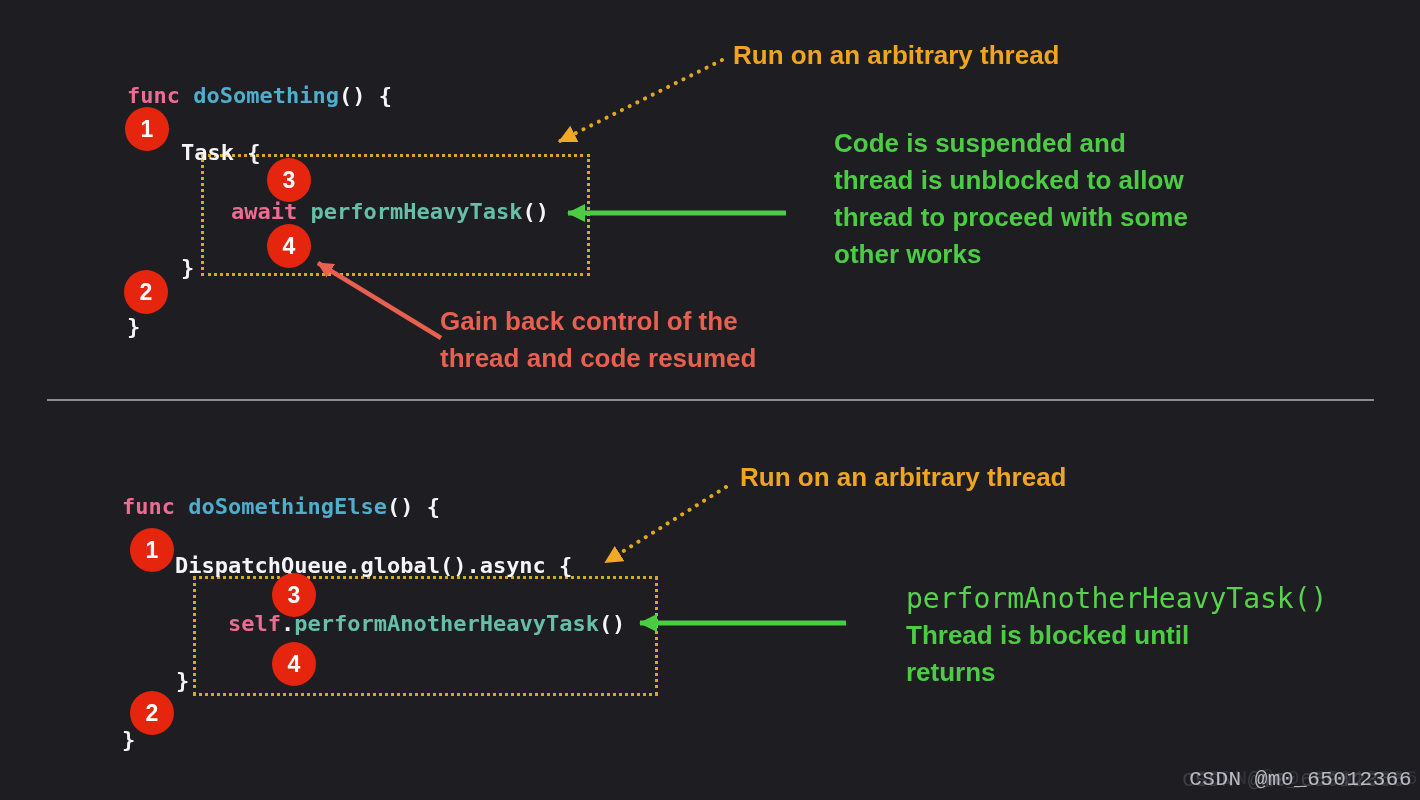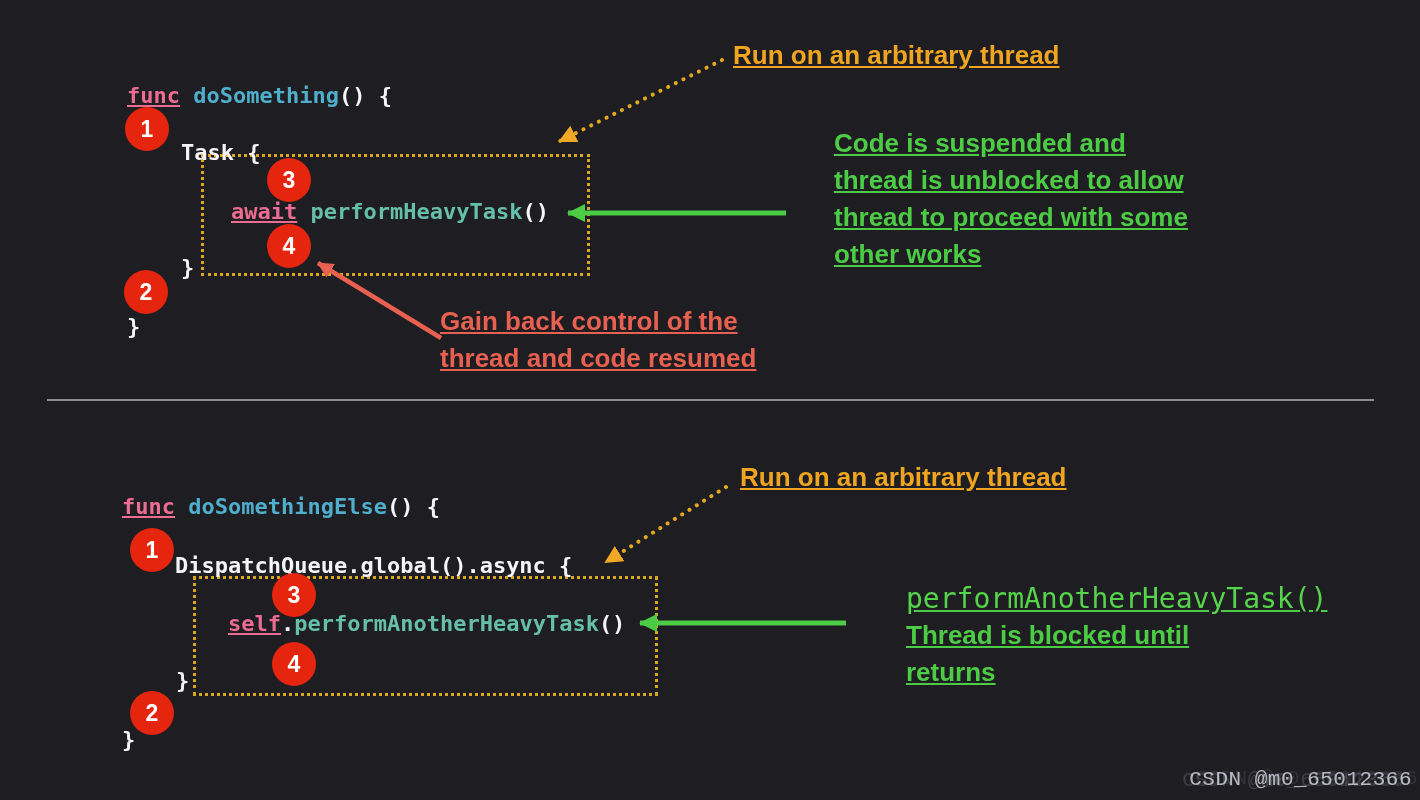--- a/index.html
+++ b/index.html
@@ -7,35 +7,35 @@
     position:relative;width:1420px;height:800px;overflow:hidden;
     background:#1d1d22;
     font-family:"Liberation Sans",sans-serif;
   }
   .code{
     position:absolute;
     font-family:"DejaVu Sans Mono",monospace;
     font-weight:700;font-size:22px;line-height:28px;
     color:#f5f5f7;white-space:pre;z-index:5;
   }
-  .tok-kw{color:#ed6c92;text-decoration:underline;}
+  .tok-kw{color:#ed6c92;}
   .tok-fn{color:#4faecb;}
   .tok-call{color:#66c0a9;}
   .badge{
     position:absolute;width:44px;height:44px;border-radius:50%;
     background:#e6250e;color:#ffffff;
     font-family:"Liberation Sans",sans-serif;font-weight:700;font-size:23px;
     display:flex;align-items:center;justify-content:center;
     z-index:6;
   }
   .dotted-box{
     position:absolute;border:3px dotted #d9a81c;z-index:2;
     background:transparent;
   }
-  .note{position:absolute;font-weight:700;z-index:4;text-decoration:underline;}
+  .note{position:absolute;font-weight:700;z-index:4;}
   .note-orange{color:#efa51f;font-size:26px;line-height:30px;}
   .note-green{color:#4ccc44;font-size:26px;line-height:37px;margin-left:44px;}
   .note-red{color:#e8604f;font-size:26px;line-height:37px;}
   .note-line{display:block;}
   .note-mono{
     font-family:"DejaVu Sans Mono",monospace;font-weight:400;
     font-size:28px;color:#55d34a;line-height:37px;
   }
   .divider{position:absolute;left:47px;top:399px;width:1327px;height:2px;background:#8e8d93;z-index:1;}
   .arrows{position:absolute;left:0;top:0;z-index:3;pointer-events:none;}

